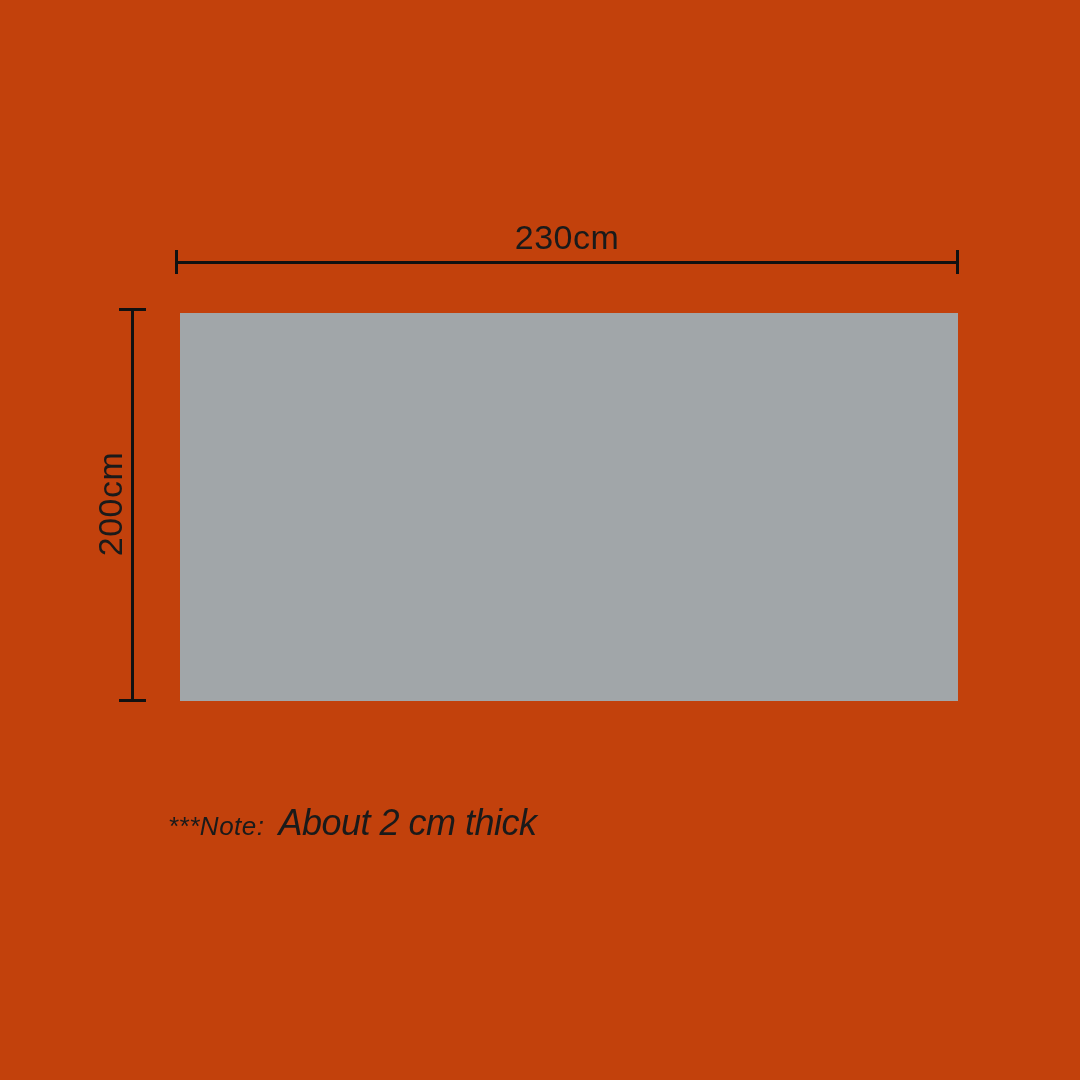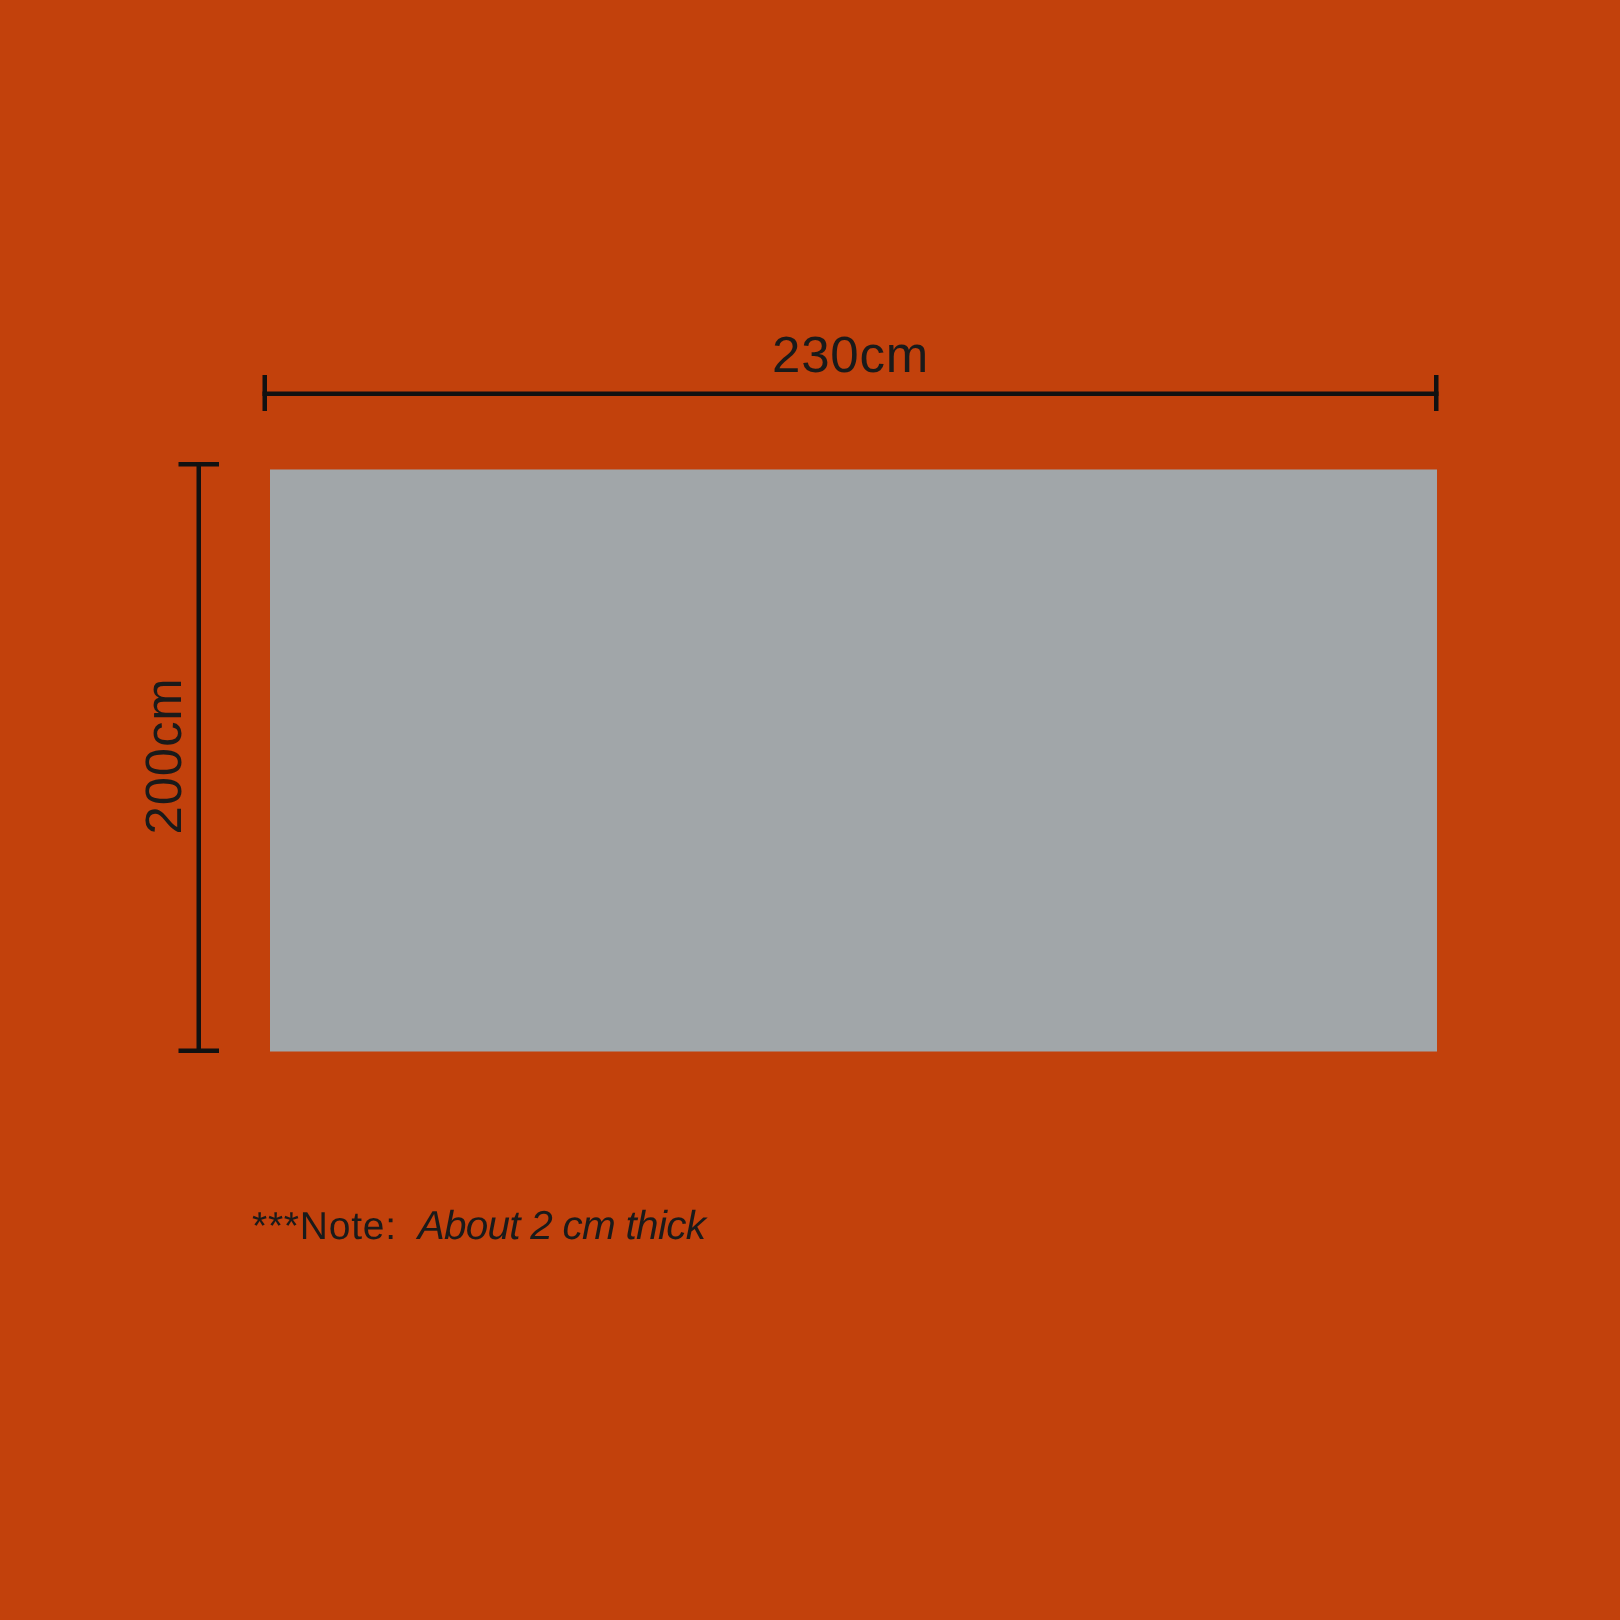--- a/index.html
+++ b/index.html
@@ -104,26 +104,27 @@
 
   
   .note {
     position: absolute;
     left: 168px;
     top: 802px;
     color: #1a1a1a;
     white-space: nowrap;
   }
   .note .prefix {
+    font-style: italic;
     font-size: 26px;
     letter-spacing: 0.5px;
   }
   .note .text {
     font-style: italic;
-    font-size: 27px;
+    font-size: 36px;
     margin-left: 14px;
     letter-spacing: -0.5px;
   }
 </style>
 </head>
 <body>
 
 <div class="canvas">
 
   <div class="h-label">230cm</div>

